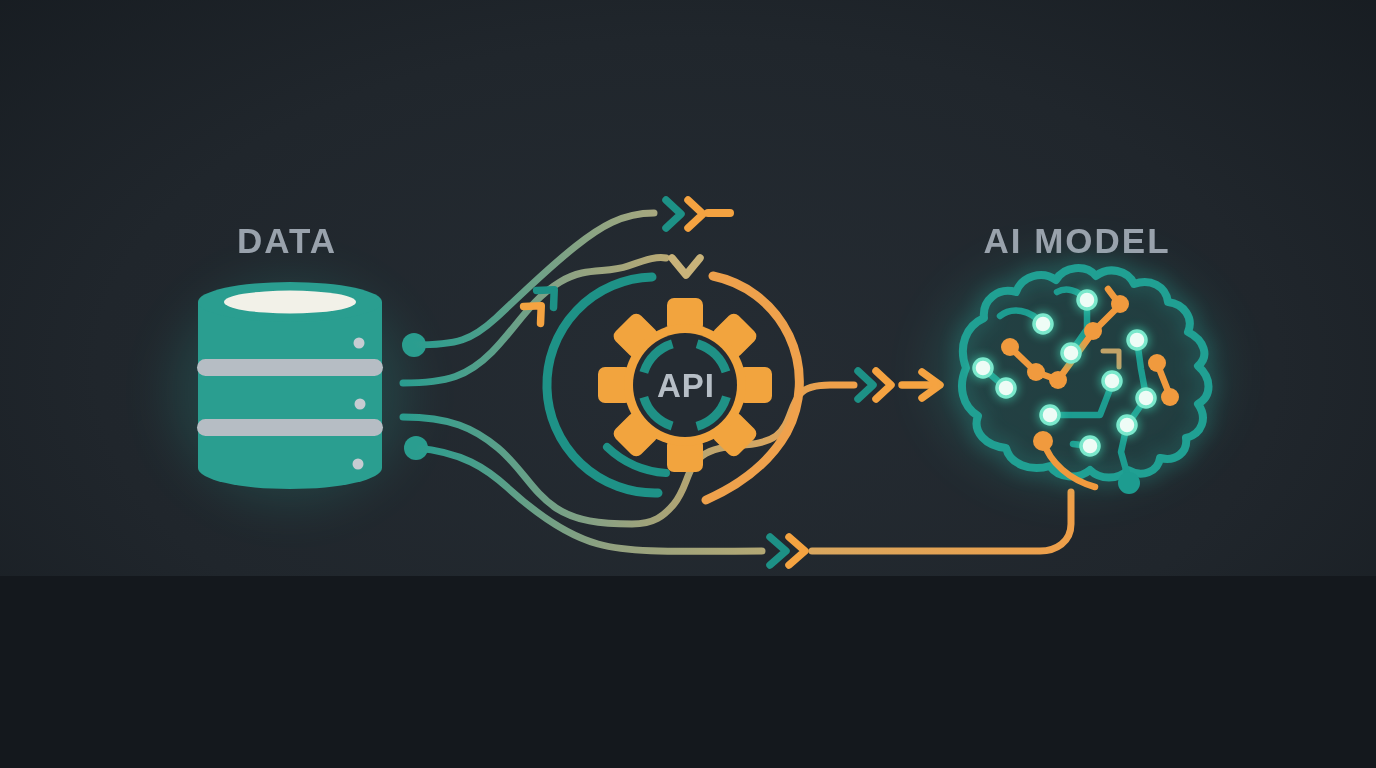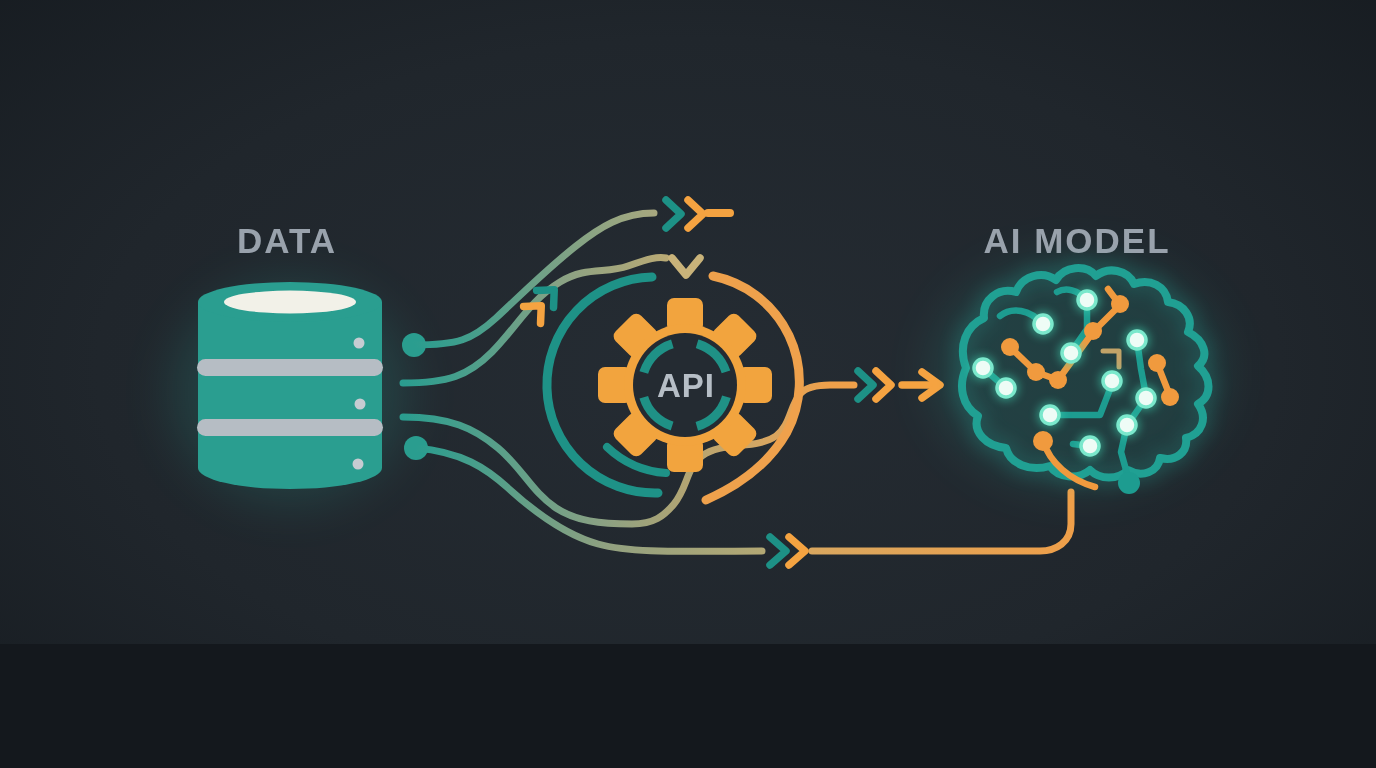--- a/index.html
+++ b/index.html
@@ -1,16 +1,16 @@
 <!DOCTYPE html>
 <html><head>
 <meta charset="utf-8">
 <style>
   html,body{margin:0;padding:0;background:#14181d;}
-  .canvas{width:1376px;height:644px;overflow:hidden;position:relative;}
+  .canvas{width:1376px;height:576px;overflow:hidden;position:relative;}
   svg{display:block;}
   text{font-family:"Liberation Sans","DejaVu Sans",sans-serif;font-weight:700;}
   .stage-label{fill:#99a2ac;font-size:35px;letter-spacing:2px;}
   .api-label{fill:#b6bec6;font-size:33px;letter-spacing:1px;}
   .pipe{fill:none;stroke-linecap:round;stroke-linejoin:round;}
   .chev{fill:none;stroke-linecap:round;stroke-linejoin:round;}
 </style>
 </head>
 <body>
 

